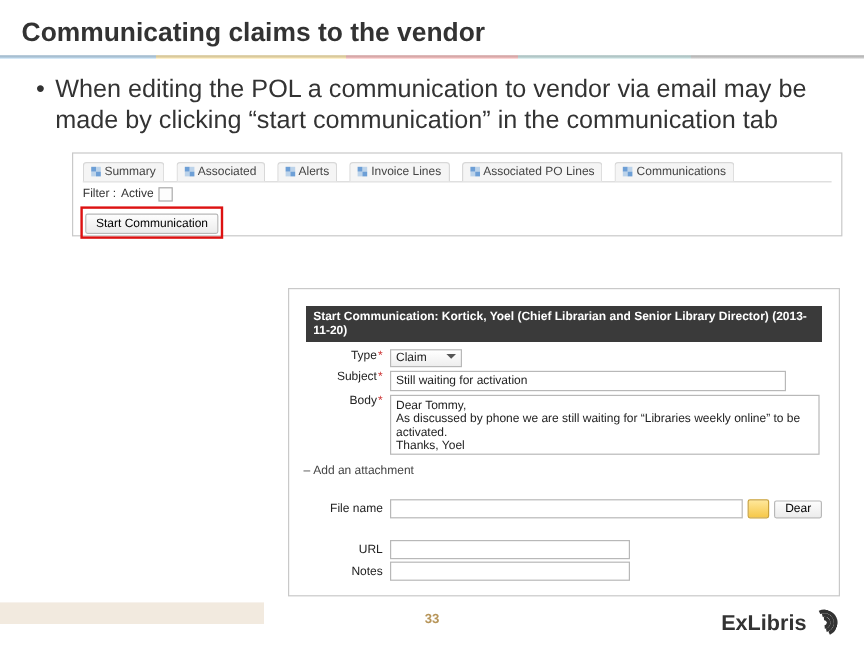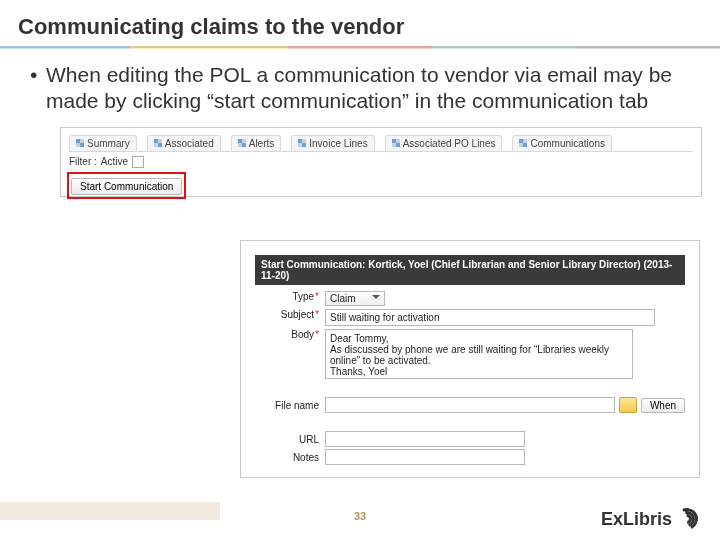--- a/index.html
+++ b/index.html
@@ -34,21 +34,21 @@
 
   
   .shot2 { position:absolute; left:240px; top:240px; width:460px; border:1px solid #c9c9c9; background:#fff; padding:10px 10px 10px 10px; }
   .dlg-header { background:#3a3a3a; color:#fff; font-size:10px; font-weight:bold; padding:4px 6px; margin:4px 4px 6px 4px; }
   .form-row { display:flex; align-items:flex-start; font-size:10px; margin:3px 4px; }
   .form-row .lbl { width:70px; text-align:right; padding-right:6px; color:#222; }
   .form-row .req { color:#c33; margin-left:1px; }
   .select { border:1px solid #b8b8b8; background:linear-gradient(#fff,#eee); padding:1px 16px 1px 4px; position:relative; min-width:60px; }
   .select::after { content:""; position:absolute; right:4px; top:50%; transform:translateY(-50%); border:4px solid transparent; border-top-color:#555; }
   .txt-input { border:1px solid #b8b8b8; background:#fff; padding:2px 4px; width:330px; }
-  .txt-area  { border:1px solid #b8b8b8; background:#fff; padding:3px 4px; width:308px; height:50px; white-space:pre-wrap; overflow:hidden; font-family:inherit; }
+  .txt-area  { border:1px solid #b8b8b8; background:#fff; padding:3px 4px; width:358px; height:50px; white-space:pre-wrap; overflow:hidden; font-family:inherit; }
   .section-title { font-size:10px; color:#444; margin:8px 4px 2px 10px; position:relative; }
   .section-title::before { content:"–"; position:absolute; left:-8px; }
   .file-row { display:flex; align-items:center; font-size:10px; margin:18px 4px; }
   .file-row .lbl { width:70px; text-align:right; padding-right:6px; }
   .file-field { flex:1; height:16px; border:1px solid #b8b8b8; background:#fff; margin-right:4px; position:relative; }
   .file-icon { width:18px; height:16px; border:1px solid #caa23a; background:linear-gradient(#ffe79a,#f6c84a); border-radius:2px; margin-right:4px; }
   .clear-btn { border:1px solid #b8b8b8; background:linear-gradient(#fdfdfd,#ececec); padding:1px 8px; border-radius:2px; font-size:10px; }
   .small-row { display:flex; font-size:10px; margin:2px 4px; align-items:center;}
   .small-row .lbl { width:70px; text-align:right; padding-right:6px; }
 
@@ -125,26 +125,27 @@
       <div class="txt-input">Still waiting for activation</div>
     </div>
 
     <div class="form-row">
       <div class="lbl"><span>Body</span><span class="req">*</span></div>
       <div class="txt-area">Dear Tommy,
 As discussed by phone we are still waiting for “Libraries weekly online” to be activated.
 Thanks, Yoel</div>
     </div>
 
+    <div class="section-title">Add an attachment</div>
 
     <div class="file-row">
       <div class="lbl">File name</div>
       <div class="file-field"></div>
       <div class="file-icon"></div>
-      <button class="clear-btn">When</button>
+      <button class="clear-btn">Dear</button>
     </div>
 
     <div class="small-row">
       <div class="lbl">URL</div>
       <div class="file-field" style="flex:0 0 200px"></div>
     </div>
     <div class="small-row">
       <div class="lbl">Notes</div>
       <div class="file-field" style="flex:0 0 200px"></div>
     </div>

